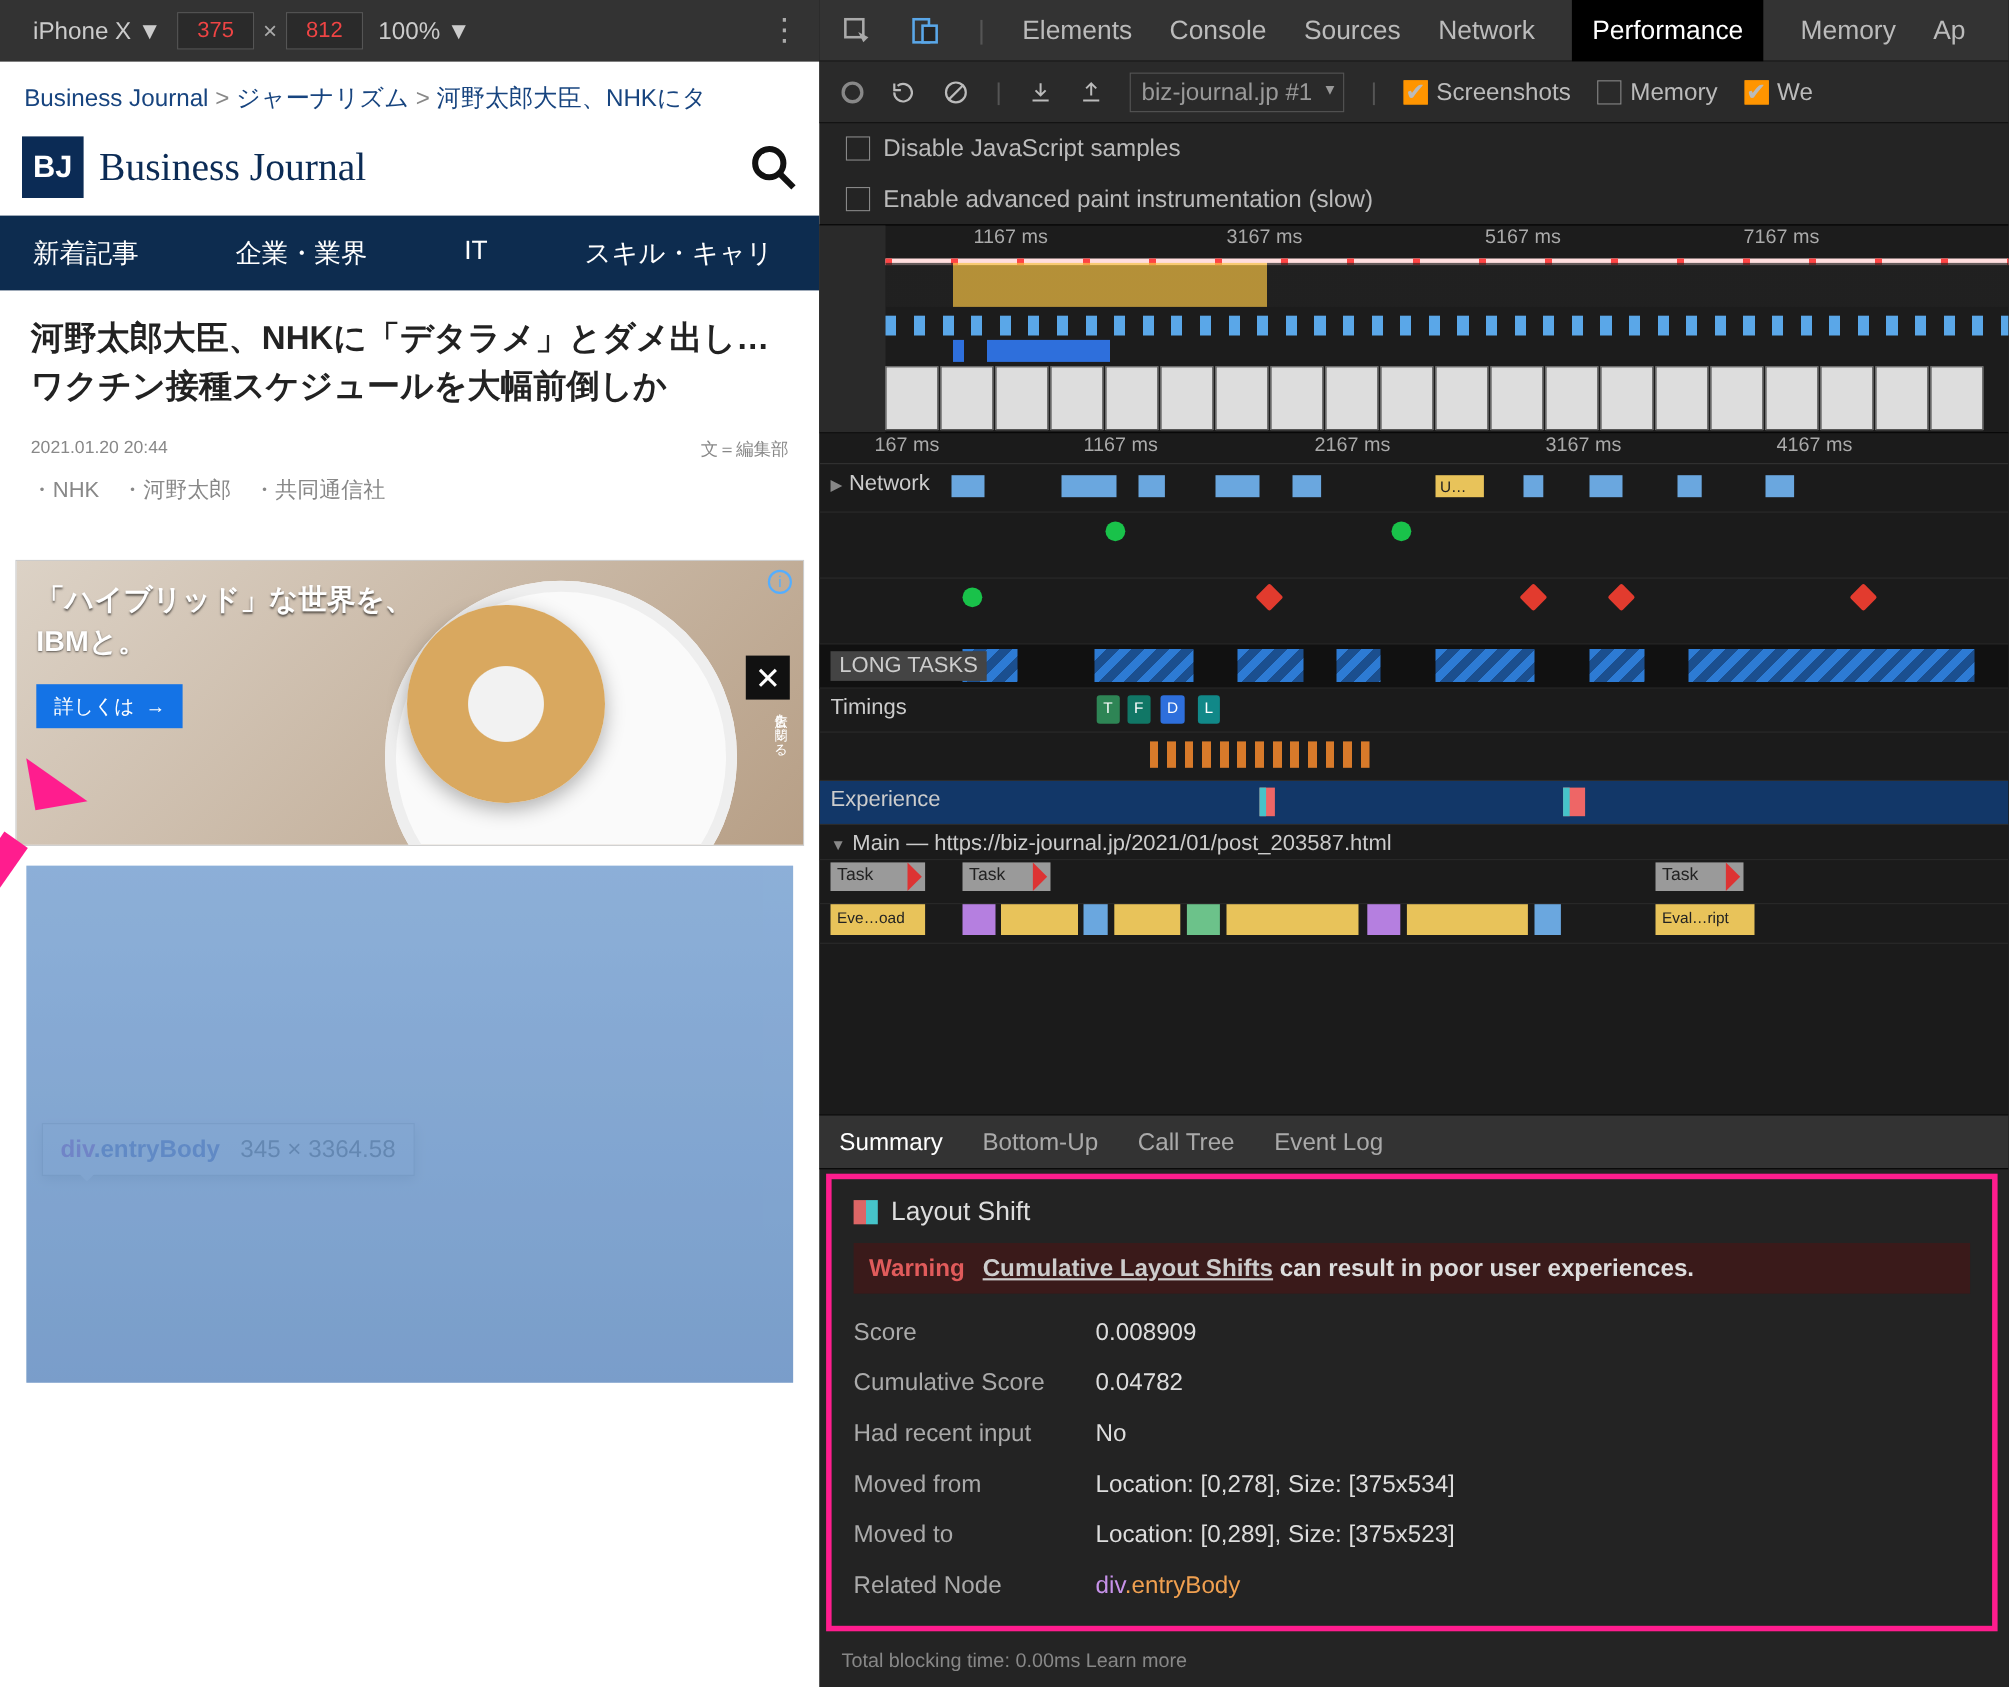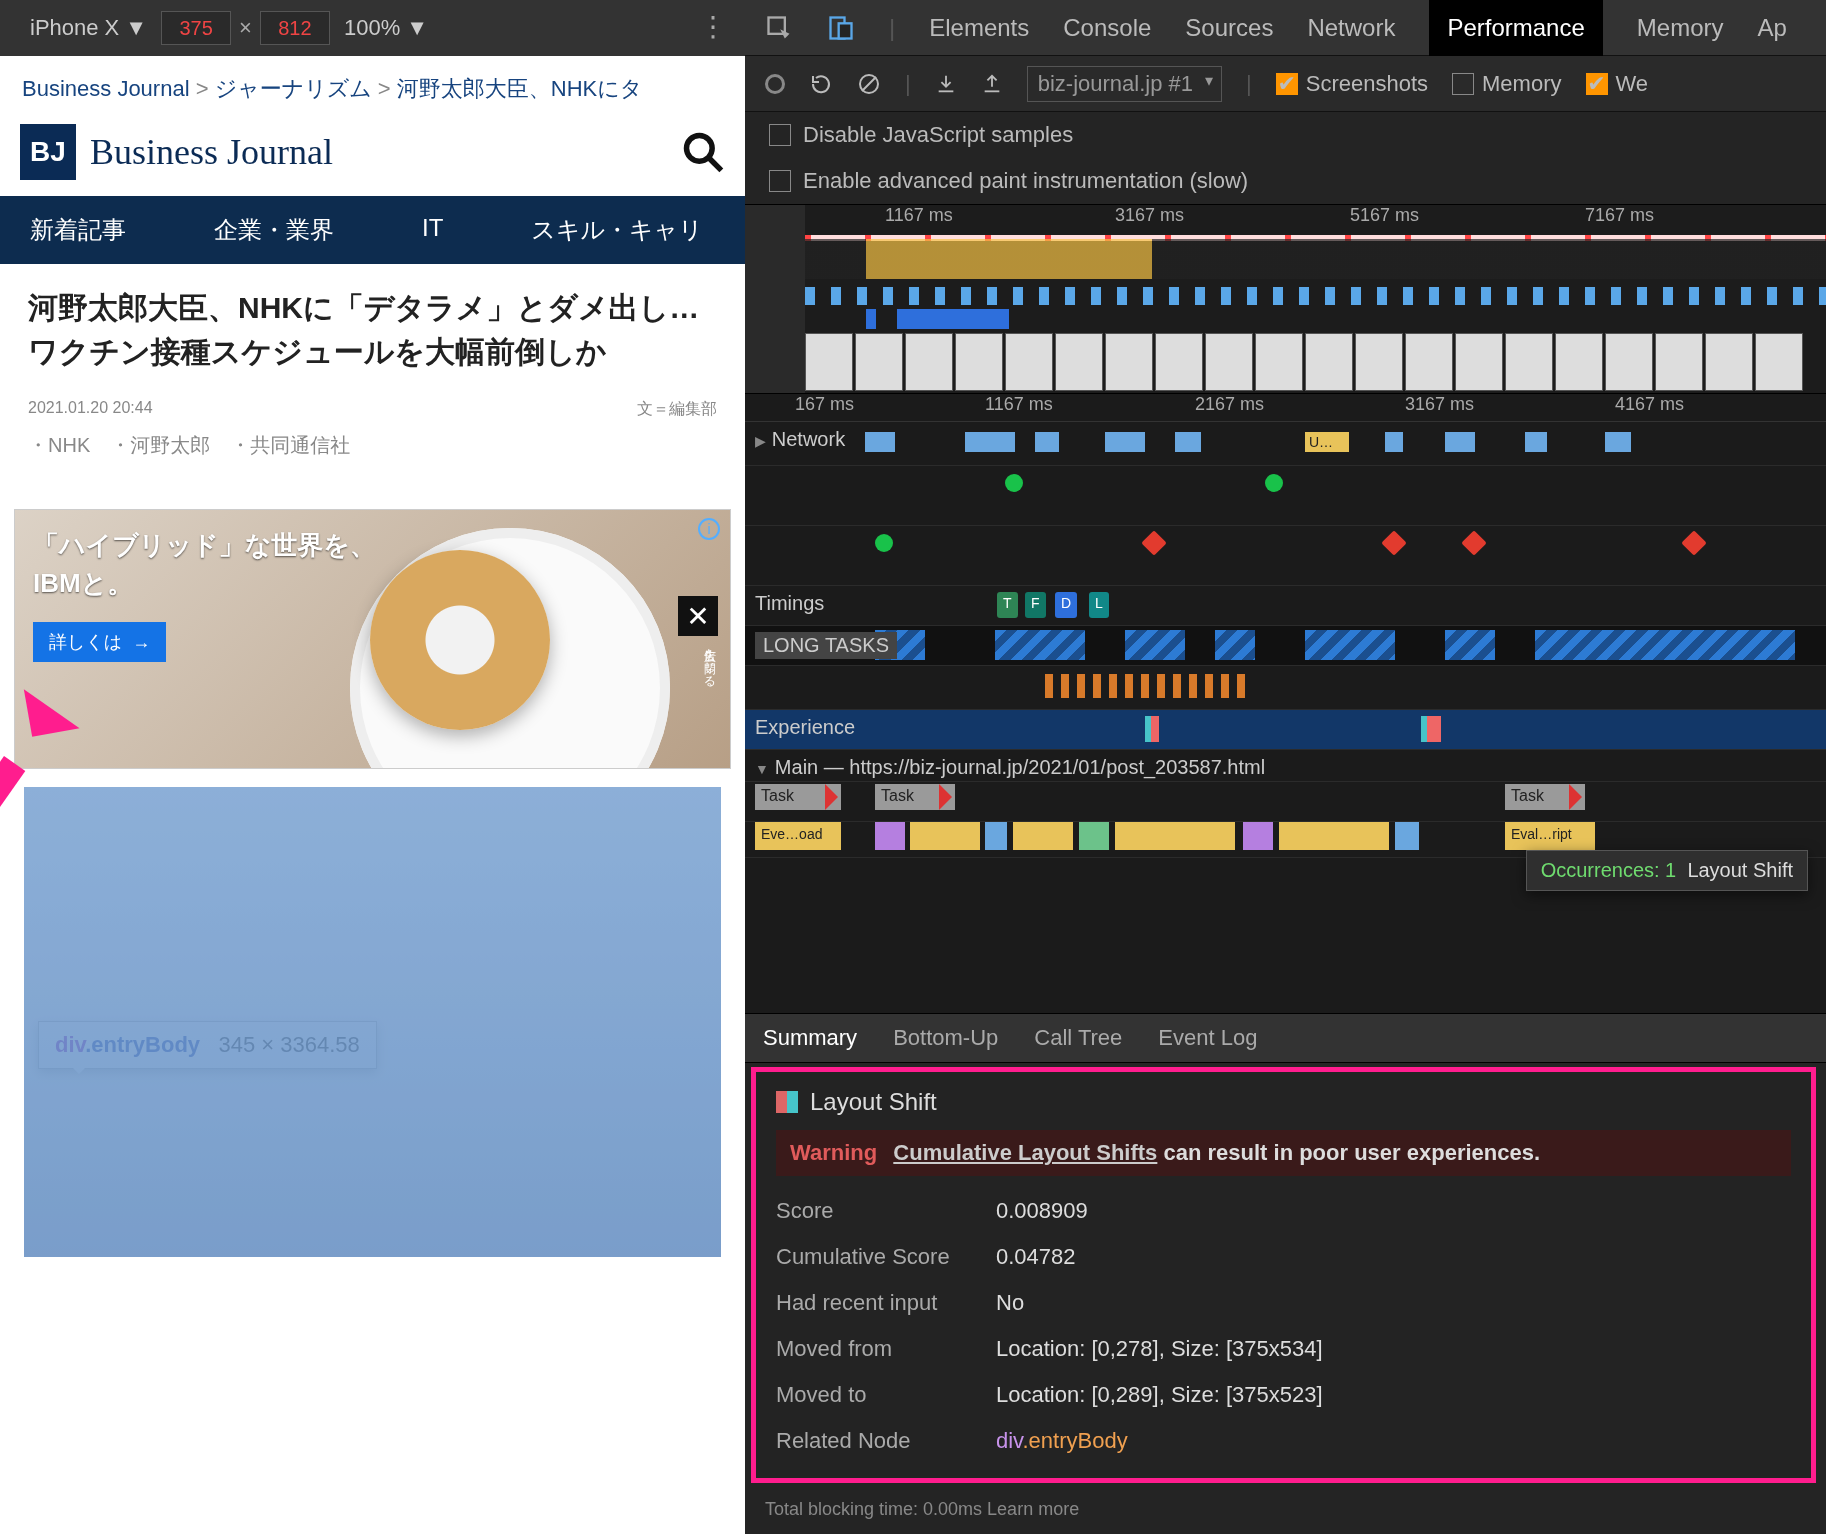--- a/index.html
+++ b/index.html
@@ -352,36 +352,36 @@
       <div class="dot g" style="left:260px"></div>
       <div class="dot g" style="left:520px"></div>
     </div>
     <div class="row" style="height:60px">
       <div class="dot g" style="left:130px"></div>
       <div class="dot r" style="left:400px"></div>
       <div class="dot r" style="left:640px"></div>
       <div class="dot r" style="left:720px"></div>
       <div class="dot r" style="left:940px"></div>
     </div>
-    <div class="row timing">
-      <span class="lbl">Timings</span>
-      <div class="pill" style="left:252px">T</div>
-      <div class="pill" style="left:280px;background:#176">F</div>
-      <div class="pill" style="left:310px;background:#2e6fdc">D</div>
-      <div class="pill" style="left:344px;background:#188">L</div>
-    </div>
     <div class="row longtask">
       <span class="lbl" style="background:#444;padding:2px 8px">LONG TASKS</span>
       <div class="seg" style="left:130px;width:50px"></div>
         <div class="seg" style="left:250px;width:90px"></div>
         <div class="seg" style="left:380px;width:60px"></div>
       <div class="seg" style="left:470px;width:40px"></div>
         <div class="seg" style="left:560px;width:90px"></div>
         <div class="seg" style="left:700px;width:50px"></div>
       <div class="seg" style="left:790px;width:260px"></div>
+    </div>
+    <div class="row timing">
+      <span class="lbl">Timings</span>
+      <div class="pill" style="left:252px">T</div>
+      <div class="pill" style="left:280px;background:#176">F</div>
+      <div class="pill" style="left:310px;background:#2e6fdc">D</div>
+      <div class="pill" style="left:344px;background:#188">L</div>
     </div>
     <div class="row" style="height:44px">
       <div style="position:absolute;left:300px;top:8px;height:24px;width:200px;background:repeating-linear-gradient(90deg,#d87a2a 0 8px,transparent 8px 16px)"></div>
     </div>
     <div class="row exp">
       <span class="lbl">Experience</span>
       <div class="ls" style="left:400px"></div>
       <div class="ls" style="left:676px;width:20px"></div>
     </div>
     <div class="row mainlbl">
@@ -401,23 +401,20 @@
       <div class="f green" style="left:334px;width:30px"></div>
       <div class="f" style="left:370px;width:120px"></div>
       <div class="f purple" style="left:498px;width:30px"></div>
       <div class="f" style="left:534px;width:110px"></div>
       <div class="f blue" style="left:650px;width:24px"></div>
       <div class="f" style="left:760px;width:90px">Eval…ript</div>
     </div>
 
   </div>
 
-  <div class="hover-tip">
-    <span class="occ">Occurrences: 1</span>&nbsp;&nbsp;<span>Layout Shift</span>
-  </div>
 
   <div class="dtabs">
     <span class="on">Summary</span>
     <span>Bottom-Up</span>
     <span>Call Tree</span>
     <span>Event Log</span>
   </div>
 
   <div class="detail">
     <h3>

